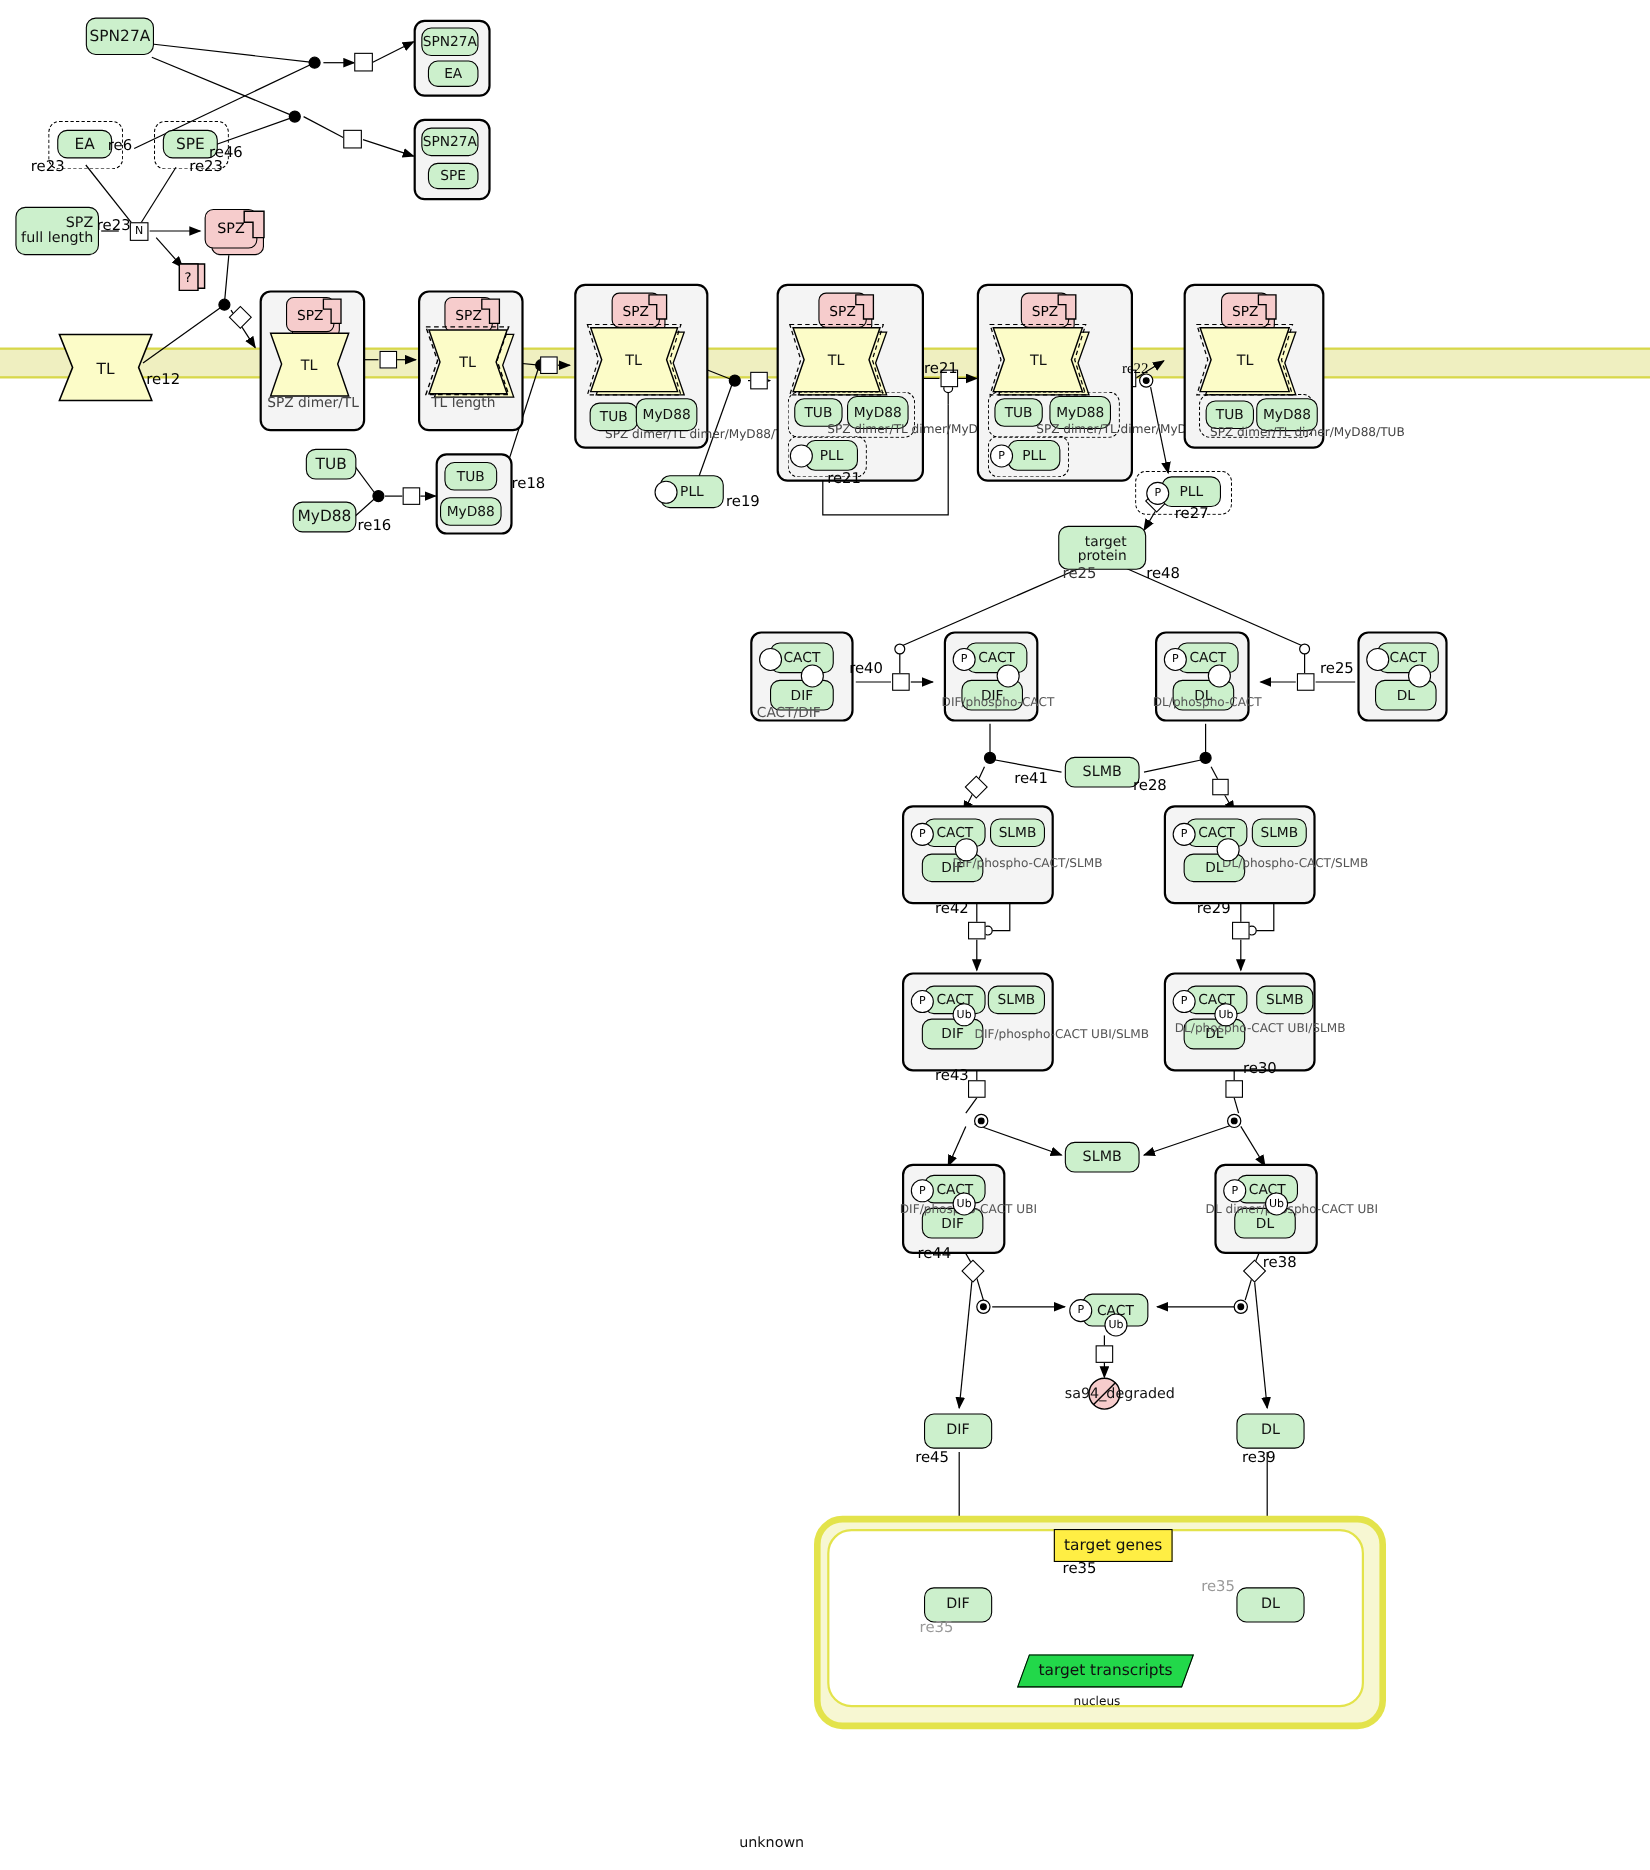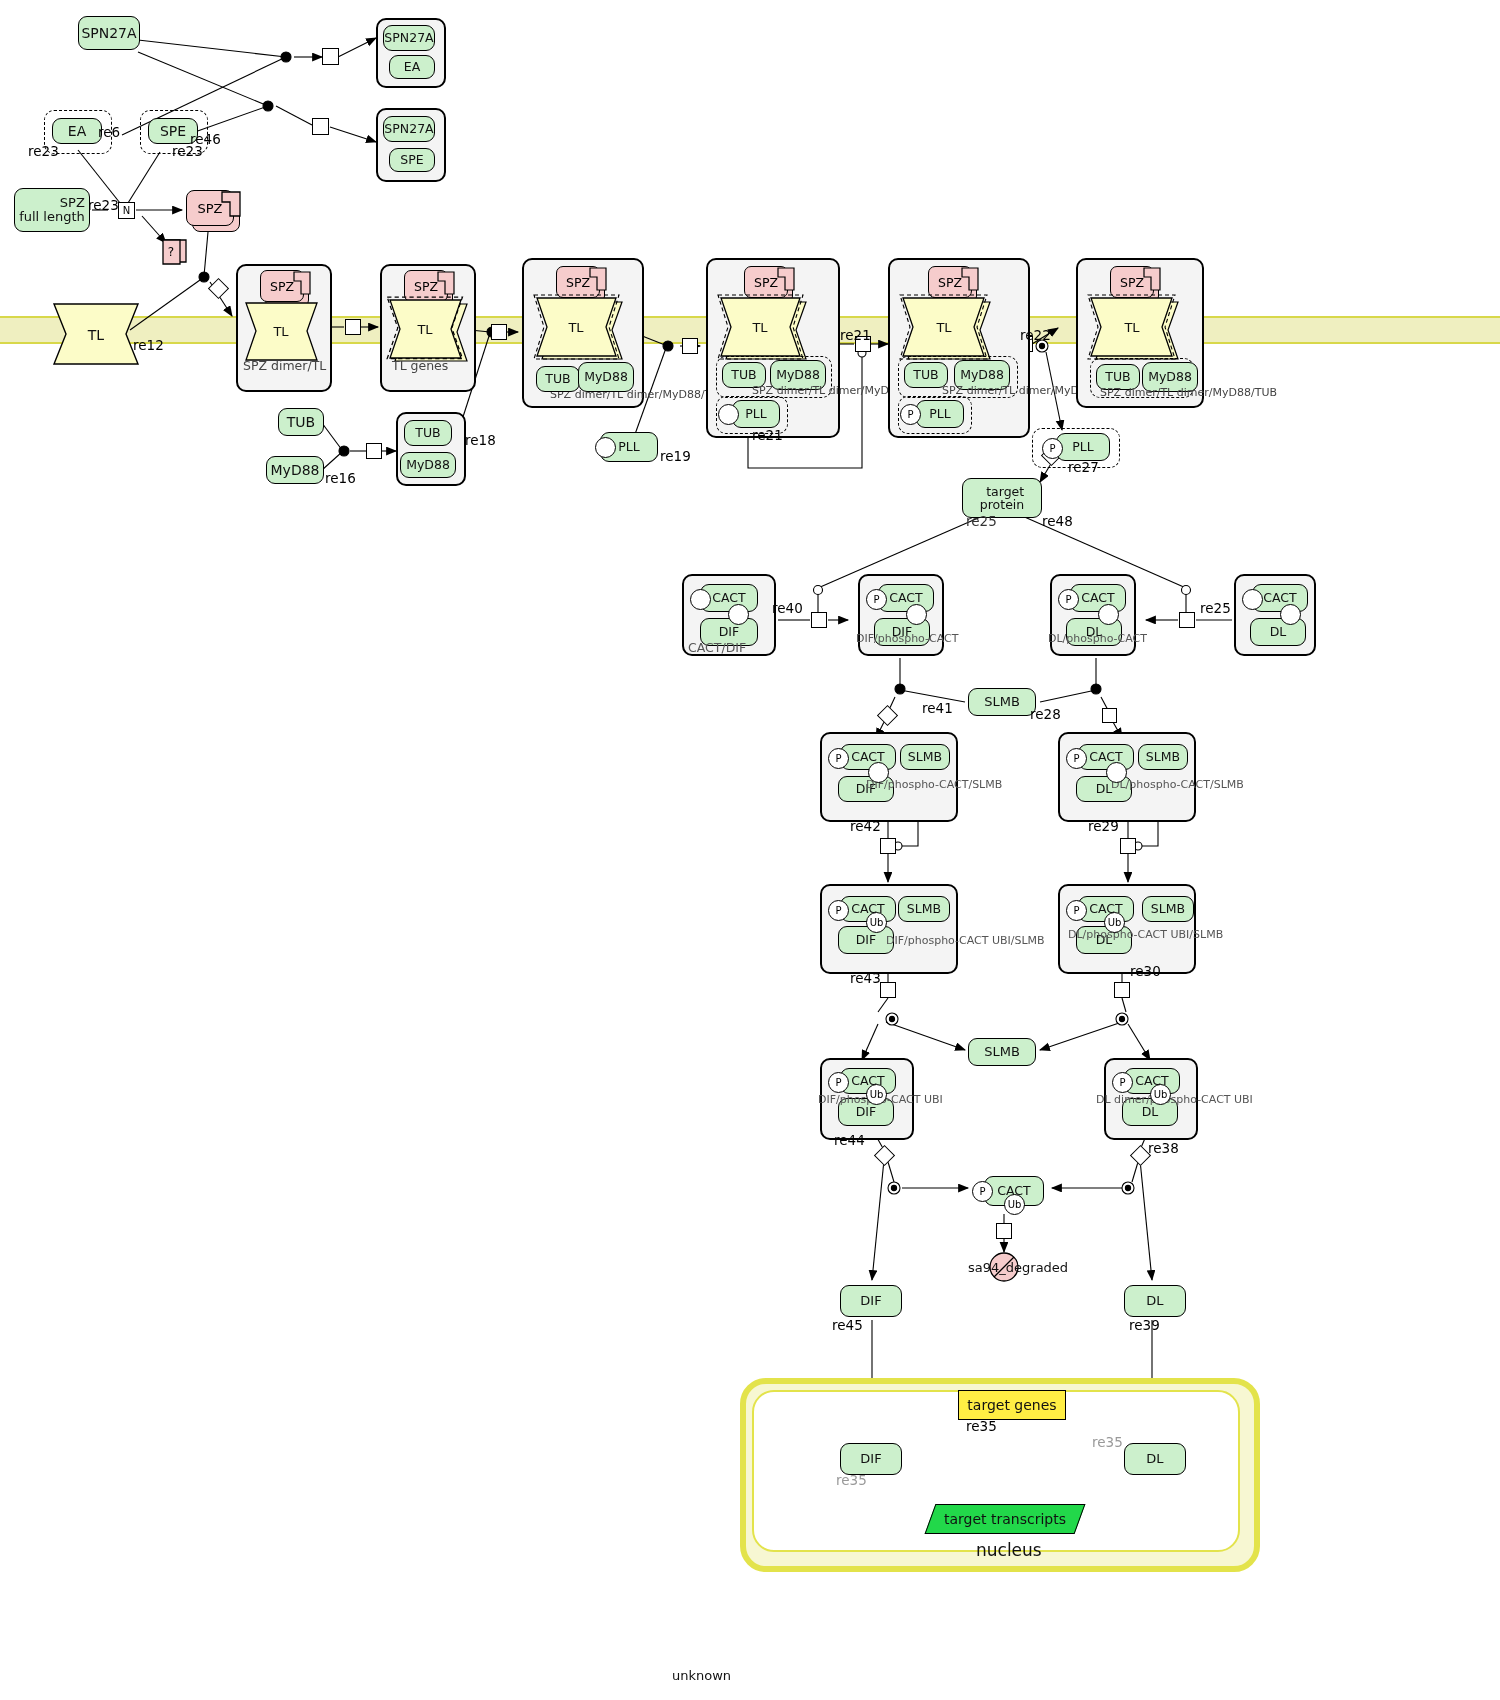--- a/index.html
+++ b/index.html
@@ -336,21 +336,21 @@
     </svg>
   </div>
   <div class="node" style="left:387px;top:298px;width:82px;height:70px;">
     <svg width="82" height="70" style="overflow:visible;">
       <path d="M8,6 L80,6 L70,34 L80,63 L8,63 L18,34 z" fill="#fcfcc8" stroke="#000" stroke-width="1.2"></path>
       <path d="M3,2 L74,2 L64,31 L74,60 L3,60 L13,31 z" fill="#fcfcc8" stroke="#000" stroke-width="1.3"></path>
       <path d="M3,2 L74,2 L64,31 L74,60 L3,60 L13,31 z" fill="none" stroke="#000" stroke-width="1.2" stroke-dasharray="4,3" transform="translate(-3,-3) scale(1.06)"></path>
       <text x="38" y="36" font-size="13" text-anchor="middle" fill="#111" font-family="DejaVu Sans">TL</text>
     </svg>
   </div>
-  <div class="label small" style="left:392px;top:358px;color:#444;">TL genes</div>
+  <div class="label small" style="left:392px;top:358px;color:#444;">TL length</div>
 
   <div class="macro node" style="left:278px;top:408px;width:46px;height:28px;">
     <span>TUB</span>
   </div>
   <div class="macro node" style="left:266px;top:456px;width:58px;height:28px;">
     <span>MyD88</span>
   </div>
   <div class="rxnlabel" style="left:325px;top:470px;">re16</div>
 
   <div class="complex multic" style="left:396px;top:412px;width:66px;height:70px;"></div>
@@ -431,21 +431,21 @@
       <text x="44" y="36" font-size="13" text-anchor="middle" fill="#111" font-family="DejaVu Sans">TL</text>
     </svg>
   </div>
   <div class="complex dashedc" style="left:898px;top:356px;width:118px;height:40px;"></div>
   <div class="macro node" style="left:904px;top:362px;width:44px;height:26px;font-size:12.5px;">TUB</div>
   <div class="macro node" style="left:954px;top:360px;width:56px;height:30px;font-size:12.5px;">MyD88</div>
   <div class="complex dashedc" style="left:898px;top:396px;width:72px;height:36px;"></div>
   <div class="macro node" style="left:916px;top:400px;width:48px;height:28px;font-size:12.5px;">PLL</div>
   <div class="sv" style="left:900px;top:404px;">P</div>
   <div class="label small" style="left:942px;top:384px;color:#444;font-size:11px;">SPZ dimer/TL dimer/MyD88/TUB/PLL</div>
-  <div class="rxnlabel" style="left:1020px;top:327px;">re22</div>
+  <div class="rxnlabel" style="left:1020px;top:327px;font-family:Liberation Serif, serif;">re22</div>
 
   <div class="complex" style="left:1076px;top:258px;width:124px;height:146px;"></div>
   <div class="node" style="left:1110px;top:266px;width:48px;height:36px;">
     <div style="position:absolute;left:5px;top:5px;width:42px;height:30px;background:#f6cccc;border:1.3px solid #000;border-radius:7px;"></div>
     <div style="position:absolute;left:0;top:0;width:42px;height:30px;background:#f6cccc;border:1.3px solid #000;border-radius:7px;display:flex;align-items:center;justify-content:center;font-size:12.5px;">SPZ</div>
     <svg style="position:absolute;left:32px;top:0;width:24px;height:36px;overflow:visible;">
       <path d="M2,2 L18,2 L18,24 L9,24 L9,11 L2,11 z" fill="#f6cccc" stroke="#000" stroke-width="1.2"></path>
     </svg>
   </div>
   <div class="node" style="left:1088px;top:296px;width:96px;height:70px;">
@@ -604,17 +604,17 @@
   <div class="rxnlabel grey" style="left:1092px;top:1434px;color:#999;">re35</div>
 
   <div class="gene" style="left:958px;top:1390px;width:106px;height:28px;">
     <span>target genes</span>
   </div>
   <div class="rxnlabel" style="left:966px;top:1418px;">re35</div>
 
   <div class="transcript" style="left:930px;top:1504px;width:148px;height:28px;">
     <span>target transcripts</span>
   </div>
-  <div class="label" style="left:976px;top:1540px;font-size:17px;">nucleus</div>
+  <div class="label" style="left:976px;top:1540px;font-size:11px;">nucleus</div>
 
   <div class="label" style="left:672px;top:1668px;font-size:13px;">unknown</div>
 
 </div>
 
 </body></html>

